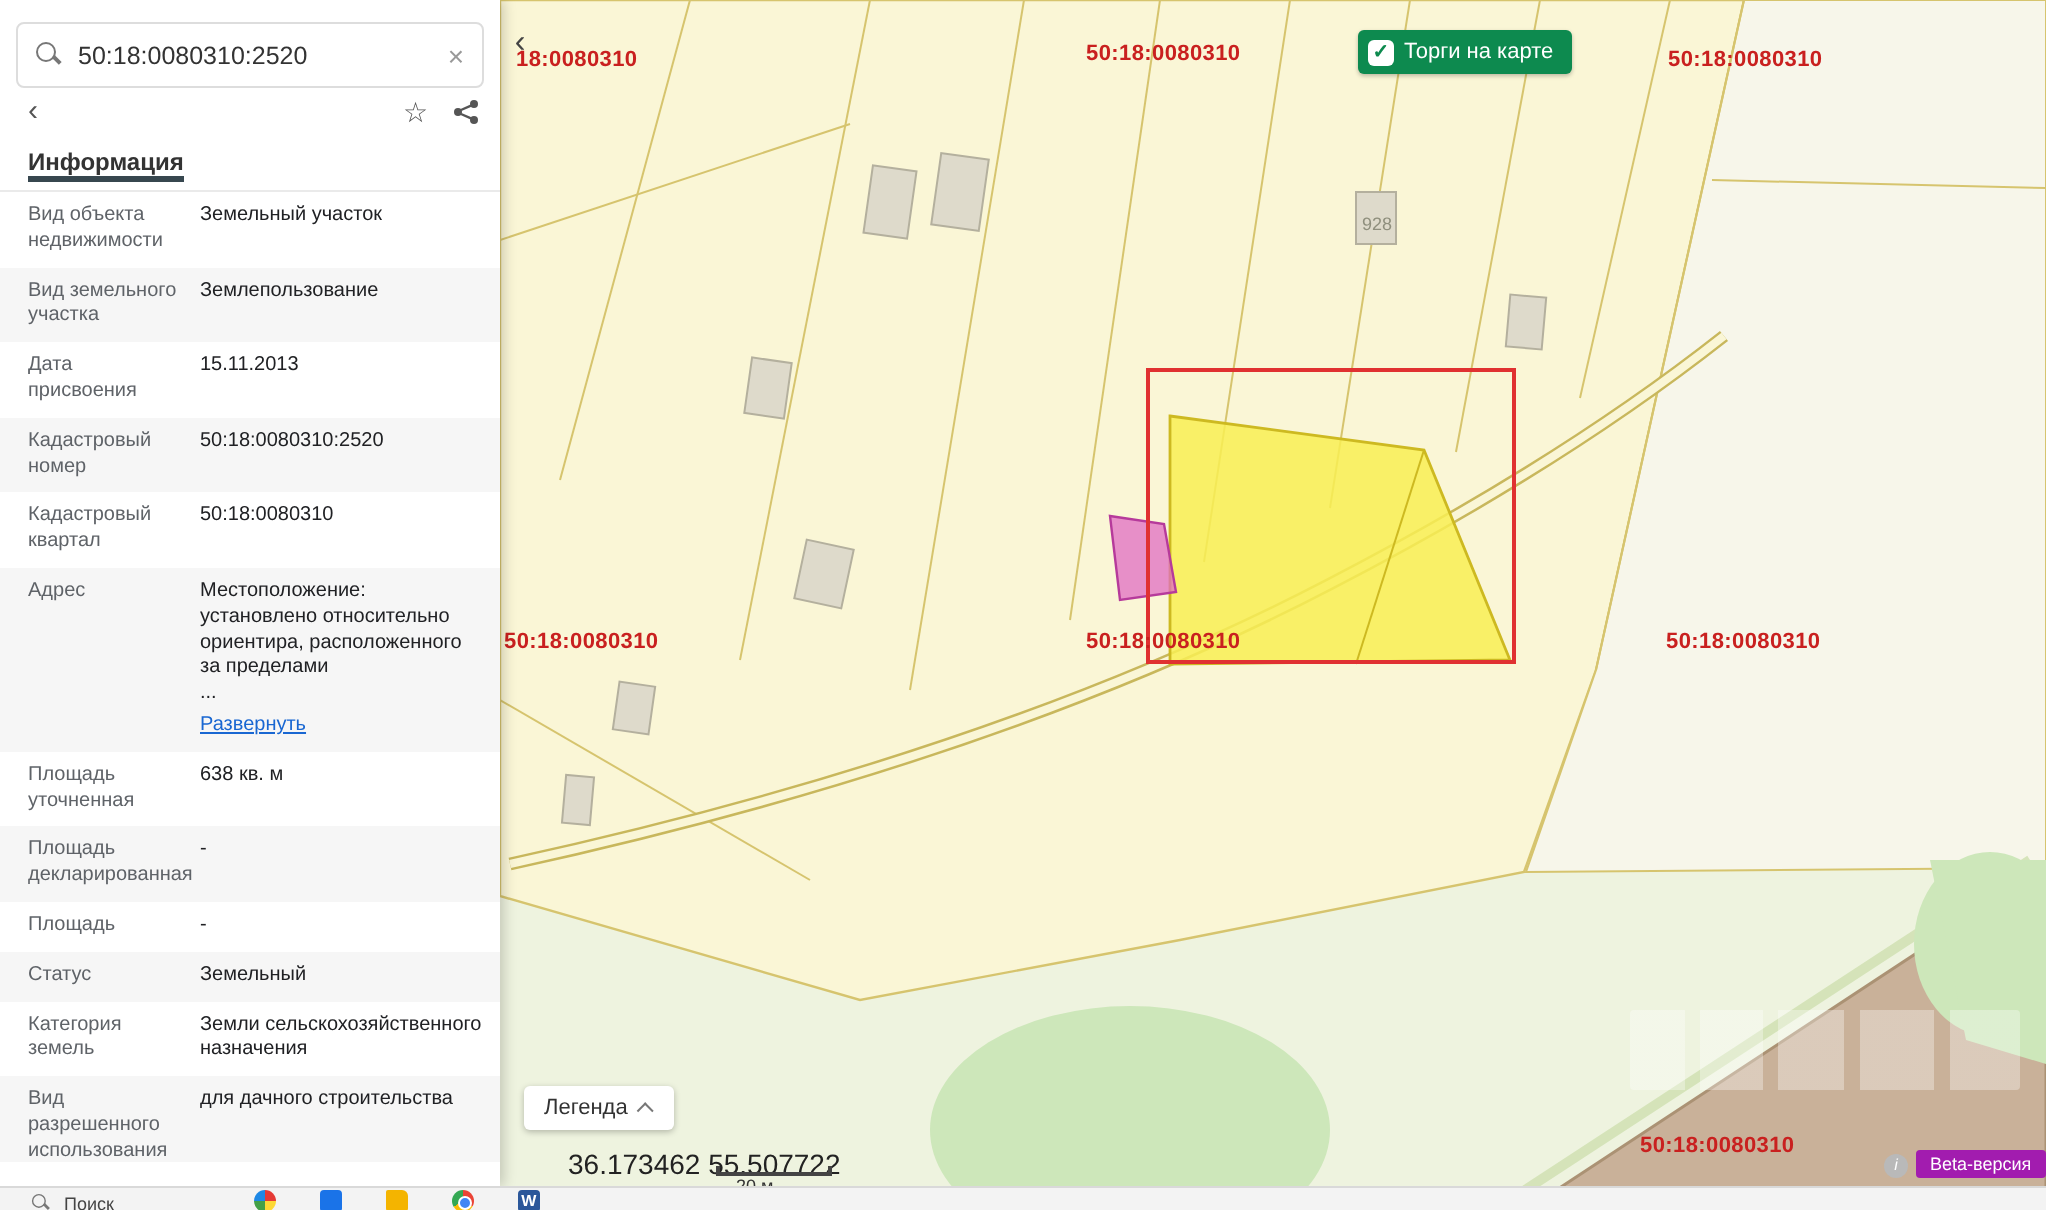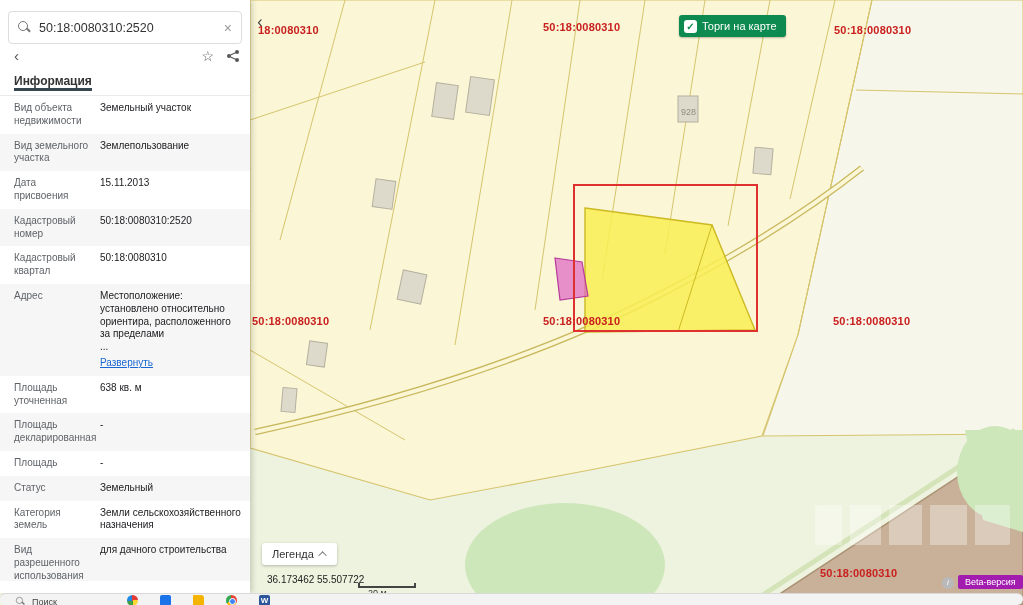--- a/index.html
+++ b/index.html
@@ -14,21 +14,21 @@
   .collapse-btn { position:absolute; left:252px; top:12px; width:16px; height:20px; font-size:16px; color:#444; cursor:pointer; line-height:20px; text-align:center; }
 
   .torgi-btn { position:absolute; left:679px; top:15px; height:22px; background:#0d8a4f; border-radius:3px; display:flex; align-items:center; gap:5px; padding:0 9px 0 5px; cursor:pointer; box-shadow:0 1px 2px rgba(0,0,0,.25); }
   .torgi-check { width:13px; height:13px; background:#fff; border-radius:3px; color:#0d8a4f; font-size:10px; font-weight:bold; line-height:13px; text-align:center; }
   .torgi-label { color:#fff; font-size:11px; }
 
   .legend-btn { position:absolute; left:262px; top:543px; height:22px; background:#fff; border-radius:3px; box-shadow:0 1px 3px rgba(0,0,0,.25); display:flex; align-items:center; gap:7px; padding:0 10px; cursor:pointer; }
   .legend-label { font-size:11px; color:#333; }
   .legend-chevron { width:6px; height:6px; border-left:1.5px solid #777; border-top:1.5px solid #777; transform:rotate(45deg) translateY(2px); }
 
-  .coords { position:absolute; left:267px; top:574px; font-size:10px; color:#222; }
+  .coords { position:absolute; left:284px; top:574px; font-size:14px; color:#222; }
   .scalebar { position:absolute; left:358px; top:583px; width:58px; height:5px; border-bottom:2px solid #444; border-left:2px solid #444; border-right:2px solid #444; }
   .scale-label { position:absolute; left:368px; top:588px; font-size:9px; color:#333; }
 
   .beta-badge { position:absolute; left:958px; top:575px; background:#a21caf; color:#fff; font-size:9px; padding:2px 7px; border-radius:2px; }
   .beta-info { position:absolute; left:942px; top:577px; width:12px; height:12px; border-radius:50%; background:#b9b9b9; color:#fff; font-size:8px; font-style:italic; text-align:center; line-height:12px; }
 
   .watermark { position:absolute; left:815px; top:505px; width:195px; height:40px; background:linear-gradient(90deg, rgba(255,255,255,.55) 0 14%, transparent 14% 18%, rgba(255,255,255,.55) 18% 34%, transparent 34% 38%, rgba(255,255,255,.55) 38% 55%, transparent 55% 59%, rgba(255,255,255,.55) 59% 78%, transparent 78% 82%, rgba(255,255,255,.55) 82% 100%); opacity:.6; border-radius:2px; }
 
   
   .sidebar { position:absolute; left:0; top:0; width:250px; height:593px; background:#fff; box-shadow:2px 0 6px rgba(0,0,0,.18); z-index:5; }
@@ -49,21 +49,21 @@
 
   .rows { position:absolute; left:0; top:96px; width:250px; bottom:12px; overflow:hidden; }
   .row { display:flex; padding:6px 8px 6px 14px; font-size:10px; line-height:1.28; }
   .row:nth-child(even) { background:#f6f6f6; }
   .row .lbl { width:86px; flex:none; color:#5f6368; padding-right:8px; }
   .row .val { flex:1; color:#202124; }
   .row .val a { color:#1967d2; text-decoration:underline; display:inline-block; margin-top:3px; }
   .ellipsis-line { display:block; color:#202124; }
 
   
-  .taskbar { position:absolute; left:0; bottom:0; width:1023px; height:12px; background:#f3f3f3; border-top:1px solid #d9d9d9; z-index:6; display:flex; align-items:flex-start;border-radius:6px; }
+  .taskbar { position:absolute; left:0; bottom:0; width:1023px; height:12px; background:#f3f3f3; border-top:1px solid #d9d9d9; z-index:6; display:flex; align-items:flex-start; }
   .tb-search { display:flex; align-items:center; gap:5px; margin-left:14px; margin-top:1px; font-size:9px; color:#444; }
   .tb-icons { display:flex; gap:22px; margin-left:70px; margin-top:1px; }
   .tb-ic { width:11px; height:11px; border-radius:2px; }
   .tb-loupe { background:conic-gradient(#e53935 0 25%, #fdd835 25% 50%, #43a047 50% 75%, #1e88e5 75% 100%); border-radius:50%; }
   .tb-blue { background:#1a73e8; }
   .tb-folder { background:#f4b400; border-radius:1px 3px 2px 2px; }
   .tb-chrome { border-radius:50%; background:conic-gradient(#ea4335 0 33%, #fbbc05 33% 66%, #34a853 66% 100%); position:relative; }
   .tb-chrome::after { content:""; position:absolute; left:3px; top:3px; width:5px; height:5px; background:#4285f4; border:1px solid #fff; border-radius:50%; }
   .tb-word { background:#2b579a; color:#fff; font-size:8px; font-weight:bold; text-align:center; line-height:11px; }
 </style>

